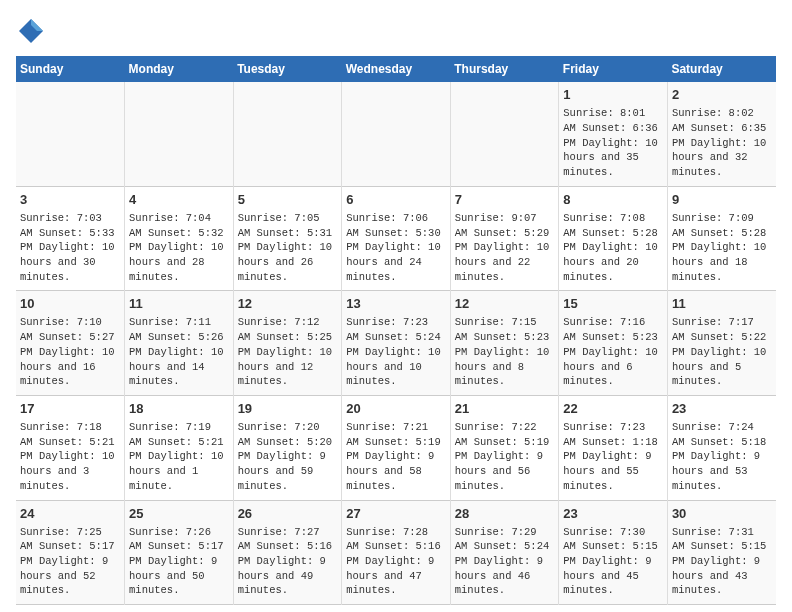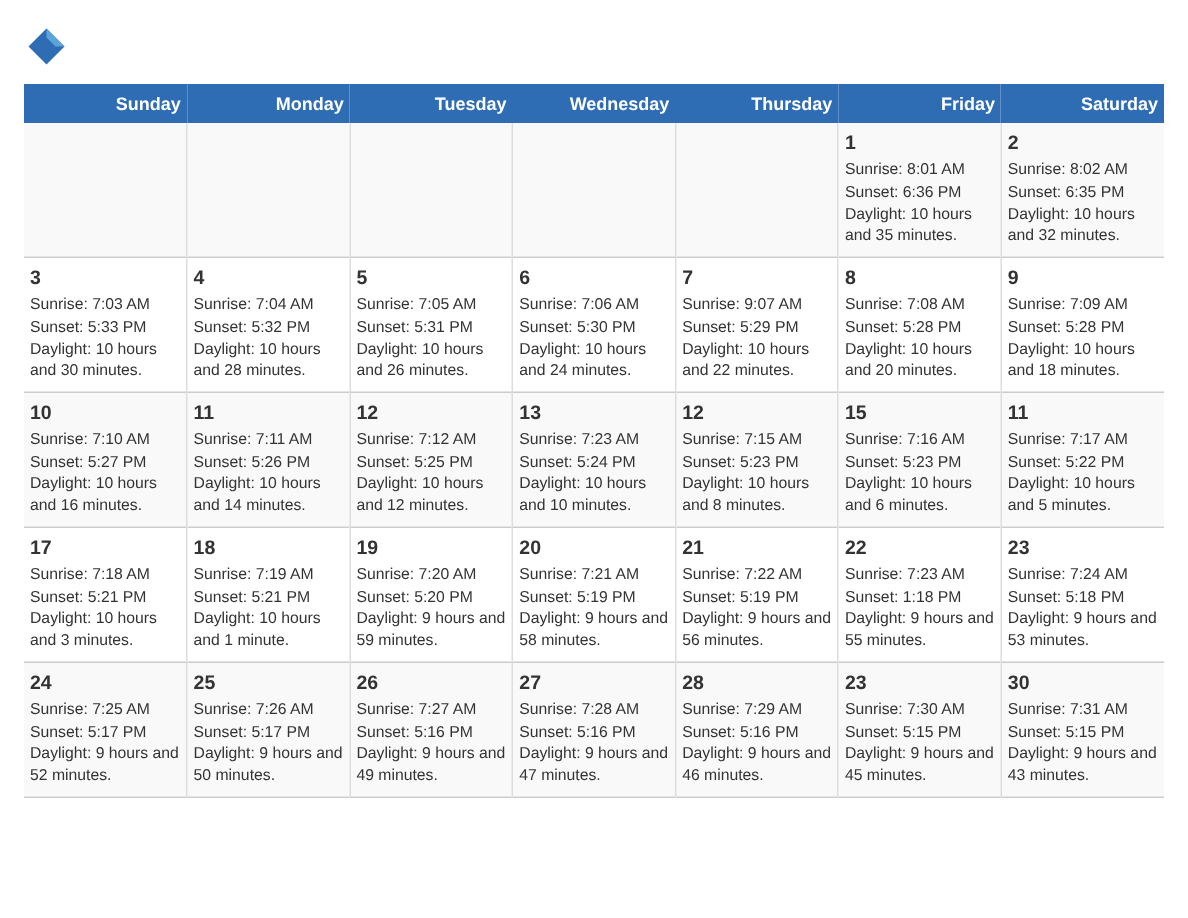--- a/index.html
+++ b/index.html
@@ -47,21 +47,21 @@
     }
     table {
       width: 100%;
       border-collapse: collapse;
       font-size: 11px;
     }
     thead th {
       background: #2e6db4;
       color: #fff;
       padding: 6px 4px;
-      text-align: right;
+      text-align: left;
       font-size: 12px;
       font-weight: bold;
     }
     tbody tr {
       border-bottom: 1px solid #ccc;
     }
     tbody td {
       vertical-align: top;
       padding: 4px 4px 6px 4px;
       width: 14.28%;
@@ -73,20 +73,21 @@
     tbody td:last-child { border-right: none; }
     .day-num {
       font-size: 13px;
       font-weight: bold;
       display: block;
       margin-bottom: 2px;
     }
     .cell-content {
       font-size: 10.5px;
       color: #333;
+      font-family: Liberation Mono, monospace;
     }
     tbody tr:nth-child(odd) td { background: #f9f9f9; }
     tbody tr:nth-child(even) td { background: #fff; }
   </style>
 </head>
 <body>
 
 <div class="header">
   <div class="logo">
     <svg class="logo-icon" viewBox="0 0 40 40">
@@ -289,21 +290,21 @@
         </td>
         <td>
           <span class="day-num">27</span>
           <div class="cell-content">Sunrise: 7:28 AM
 Sunset: 5:16 PM
 Daylight: 9 hours and 47 minutes.</div>
         </td>
         <td>
           <span class="day-num">28</span>
           <div class="cell-content">Sunrise: 7:29 AM
-Sunset: 5:16 PM
+Sunset: 5:24 PM
 Daylight: 9 hours and 46 minutes.</div>
         </td>
         <td>
           <span class="day-num">23</span>
           <div class="cell-content">Sunrise: 7:30 AM
 Sunset: 5:15 PM
 Daylight: 9 hours and 45 minutes.</div>
         </td>
         <td>
           <span class="day-num">30</span>

